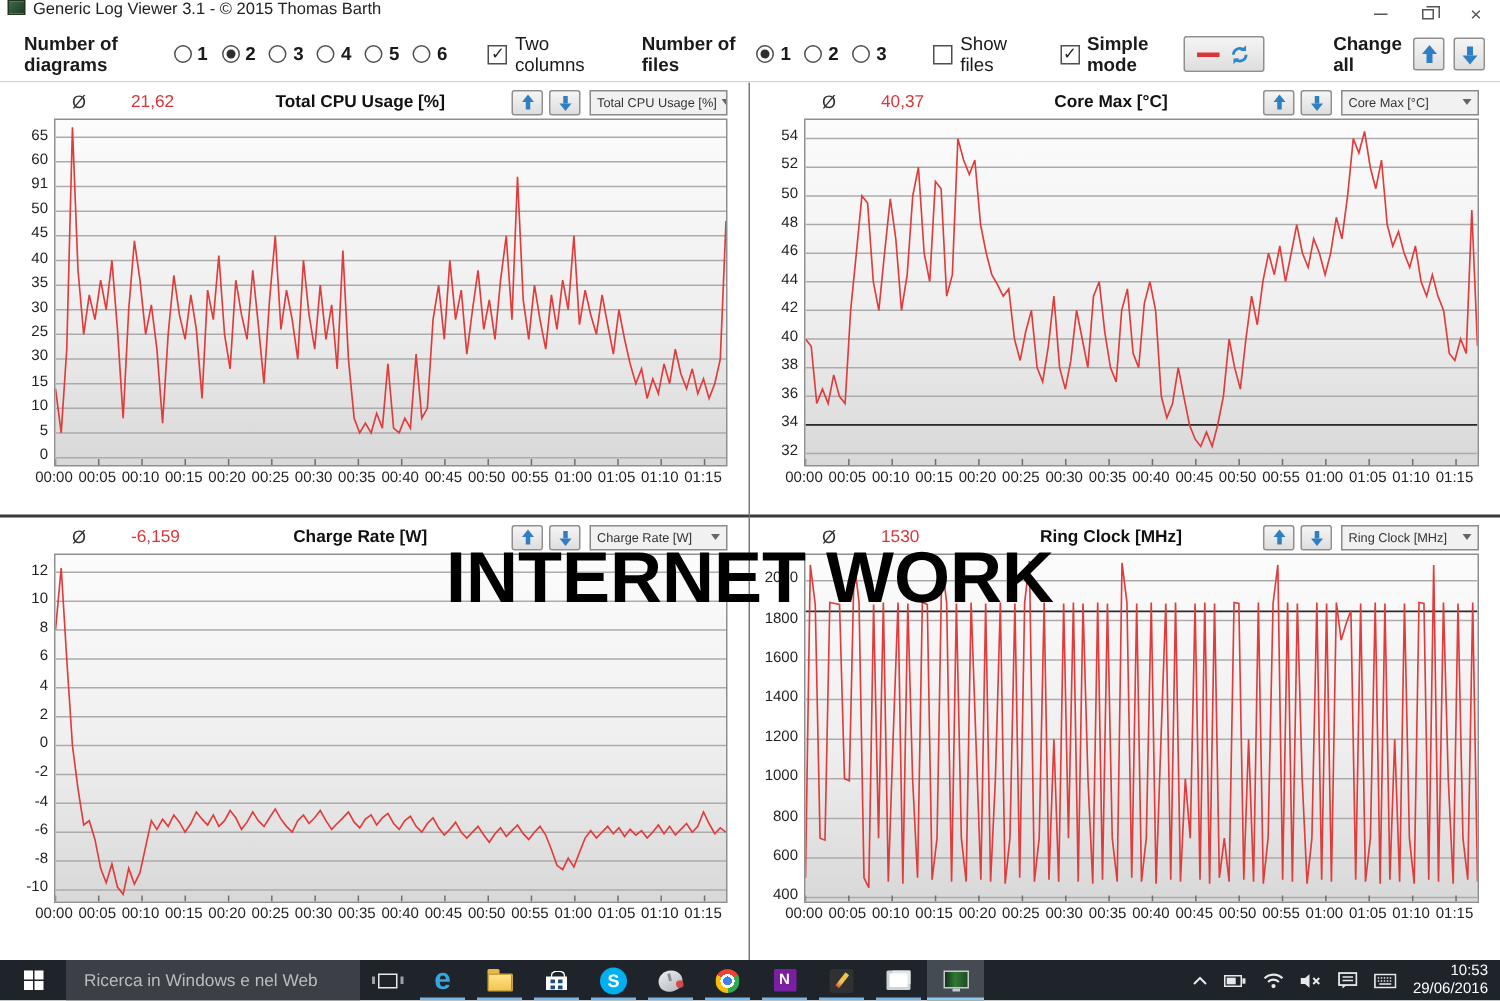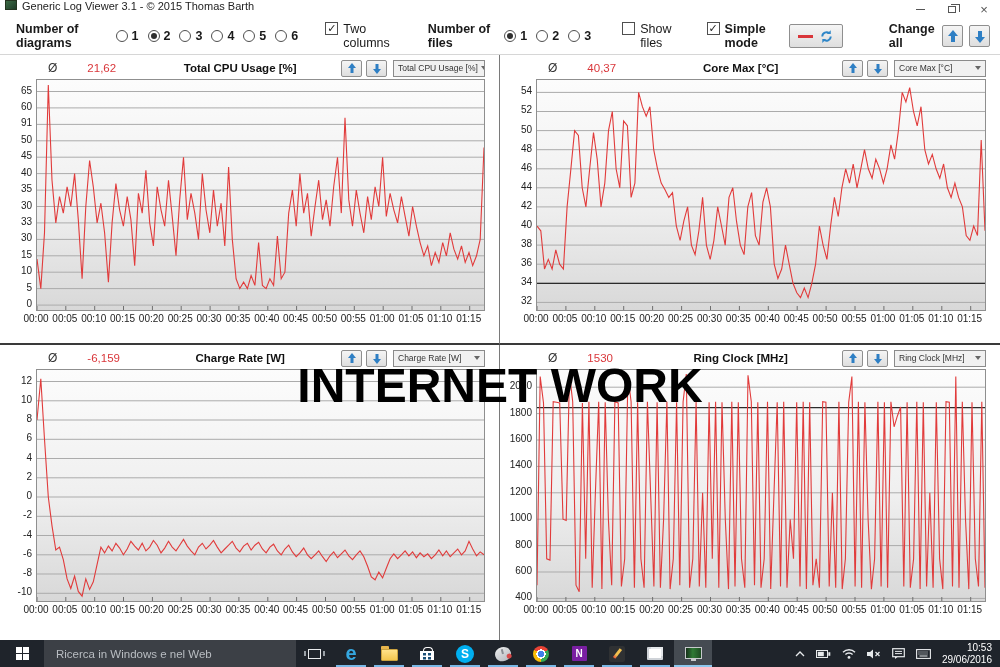--- a/index.html
+++ b/index.html
@@ -16,21 +16,21 @@
   .restore-glyph::before{content:"";position:absolute;left:2px;top:-3px;width:8px;height:7px;border:1px solid #555;border-left:none;border-bottom:none}
   .close-glyph{font-size:13px;line-height:13px;color:#555}
   
   .toolbar{height:37px;display:flex;align-items:center;padding:0 10px 0 16px;border-bottom:1px solid #d6d6d6;background:#fff;font-size:12.5px}
   .tb-label{font-weight:700}
   .radio-group{display:flex;align-items:center;margin-left:8px}
   .radio-item{display:flex;align-items:center;margin-right:9px}
   .radio{width:12px;height:12px;border-radius:50%;border:1px solid #4f4f4f;background:#fff;position:relative;margin-right:4px;flex:none}
   .radio.checked::after{content:"";position:absolute;left:2px;top:2px;width:6px;height:6px;border-radius:50%;background:#2f2f2f}
   .rlabel{font-weight:700}
-  .checkline{display:flex;}
+  .checkline{display:flex;align-items:center}
   .checkbox{width:13px;height:13px;border:1px solid #4f4f4f;background:#fff;margin-right:5px;position:relative;flex:none;font-size:11px;line-height:11px;text-align:center;color:#222}
   .checkbox.checked::after{content:"\2713";position:absolute;left:1px;top:0;font-weight:700}
   .ml18{margin-left:18px}.ml28{margin-left:28px}.ml34{margin-left:34px}.ml22{margin-left:22px}.ml10{margin-left:10px}.ml46{margin-left:46px}.ml12{margin-left:12px}
   .raised{background:linear-gradient(#f5f5f5,#dedede);border:1px solid #8f8f8f;border-radius:2px;display:flex;align-items:center;justify-content:center;cursor:default}
   .line-style-btn{height:24px;padding:0 8px;gap:6px}
   .red-dash{width:15px;height:3px;background:#d9363a;display:inline-block}
   .chg-btn{width:27px;height:22px;margin-left:6px}
   
   .arr{position:relative;display:inline-block;width:11px;height:13px}
   .arr.up::before{content:"";position:absolute;top:0;left:50%;transform:translateX(-50%);border-left:5.5px solid transparent;border-right:5.5px solid transparent;border-bottom:6px solid #2e7fc4}
@@ -65,21 +65,21 @@
   .xlab{position:absolute;top:2px;transform:translateX(-50%);font-size:10px;color:#222;white-space:nowrap}
   .watermark{position:absolute;left:50%;top:303px;transform:translateX(-50%);font-size:48px;font-weight:700;letter-spacing:0;color:#000;z-index:40;white-space:nowrap}
   
   .taskbar{height:27px;background:#1f242b;display:flex;align-items:stretch;color:#e7eaec}
   .tb-slot{width:44px;display:flex;align-items:center;justify-content:center;flex:none}
   .ic-start{width:13px;height:13px;background:
     linear-gradient(#fff,#fff) 0 0/6px 6px no-repeat,
     linear-gradient(#fff,#fff) 7px 0/6px 6px no-repeat,
     linear-gradient(#fff,#fff) 0 7px/6px 6px no-repeat,
     linear-gradient(#fff,#fff) 7px 7px/6px 6px no-repeat}
-  .search-box{width:252px;flex:none;background:#3c4046;border:none;outline:none;color:#c9cdd2;font-size:11.5px;padding:0 12px;font-family:inherit}
+  .search-box{width:196px;flex:none;background:#3c4046;border:none;outline:none;color:#c9cdd2;font-size:11.5px;padding:0 12px;font-family:inherit}
   .search-box::placeholder{color:#b9bdc2;opacity:1}
   .tv-slot{width:36px;display:flex;align-items:center;justify-content:center;flex:none}
   .ic-taskview{width:13px;height:10px;border:1.5px solid #e8eaec;position:relative}
   .ic-taskview::before{content:"";position:absolute;left:-5px;top:1px;width:2px;height:5px;background:#9aa0a6}
   .ic-taskview::after{content:"";position:absolute;right:-5px;top:1px;width:2px;height:5px;background:#9aa0a6}
   .apps{display:flex;flex:none}
   .slot{width:38px;position:relative;display:flex;align-items:center;justify-content:center;flex:none}
   .slot .underline{position:absolute;bottom:0;left:4px;right:4px;height:2px;background:#79b8e6}
   .slot.active{background:#454b52}
   .slot.active .underline{left:0;right:0;background:#8ec8ee}
@@ -227,21 +227,21 @@
     <div class="chart-body">
       <div class="ycol">
           <span class="ylab" style="top: 5.5px;">65</span>
           <span class="ylab" style="top: 21.9286px;">60</span>
           <span class="ylab" style="top: 38.3571px;">91</span>
           <span class="ylab" style="top: 54.7857px;">50</span>
           <span class="ylab" style="top: 71.2143px;">45</span>
           <span class="ylab" style="top: 87.6429px;">40</span>
           <span class="ylab" style="top: 104.071px;">35</span>
           <span class="ylab" style="top: 120.5px;">30</span>
-          <span class="ylab" style="top: 136.929px;">33</span>
+          <span class="ylab" style="top: 136.929px;">25</span>
           <span class="ylab" style="top: 153.357px;">30</span>
           <span class="ylab" style="top: 169.786px;">15</span>
           <span class="ylab" style="top: 186.214px;">10</span>
           <span class="ylab" style="top: 202.643px;">5</span>
           <span class="ylab" style="top: 219.071px;">0</span>
         </div>
       <div class="plot-stack">
         <div class="plot">
             <svg width="447" height="230">
               <line x1="0" x2="447" y1="11.5" y2="11.5" stroke="#ababab"></line>

